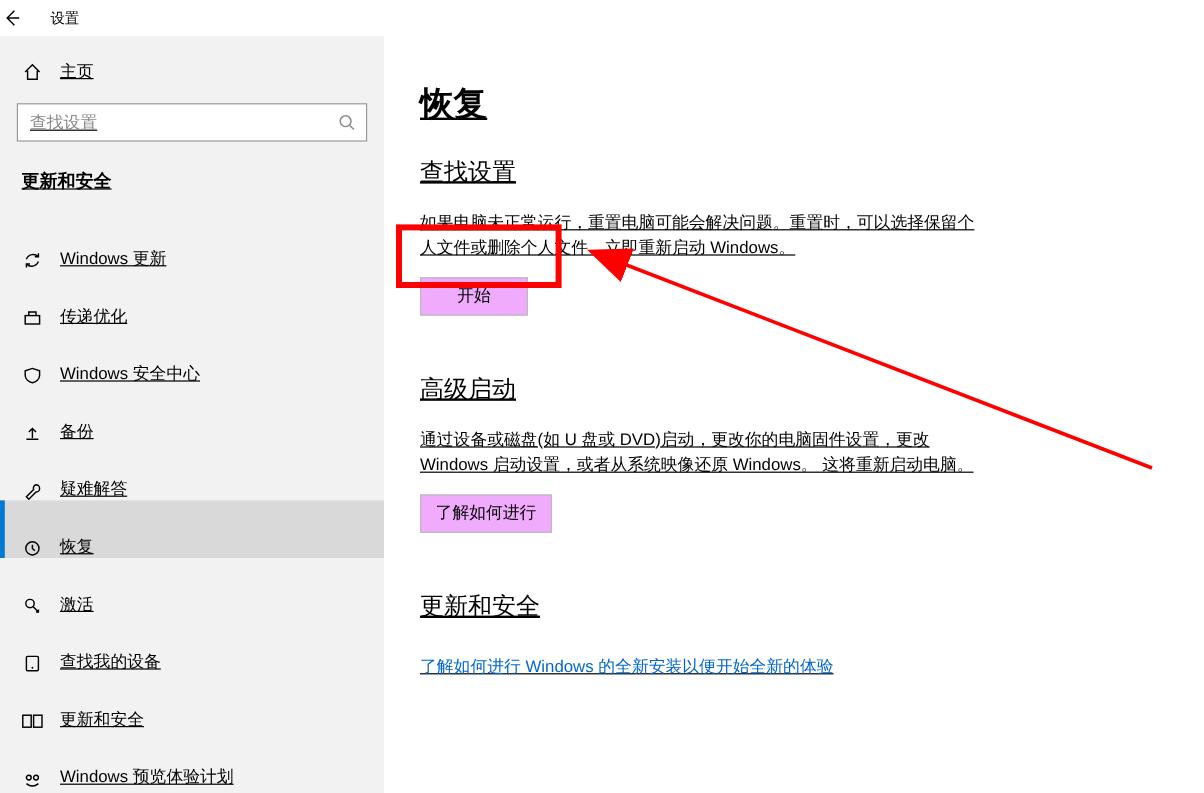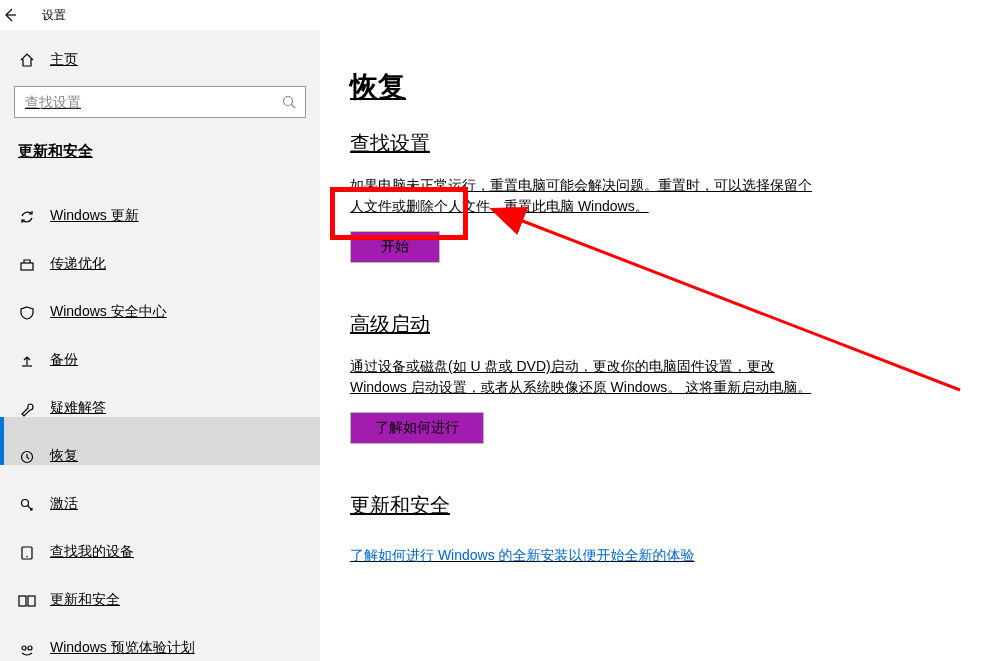--- a/index.html
+++ b/index.html
@@ -129,23 +129,23 @@
     margin-bottom: 18px;
   }
   .section-desc {
     font-size: 14px;
     line-height: 1.5;
     max-width: 470px;
     margin-bottom: 14px;
   }
   .btn {
     display: inline-block;
-    background: #a21caf;
+    background: #f0abfc;
     border: 1px solid #bbb;
-    padding: 6px 24px;
+    padding: 6px 12px;
     font-size: 14px;
     font-family: inherit;
     cursor: pointer;
     min-width: 90px;
     text-align: center;
   }
   .section-gap { height: 48px; }
   .link {
     color: #0066cc;
     cursor: pointer;
@@ -308,21 +308,21 @@
         <span>Windows 预览体验计划</span>
       </div>
 
     </div>
 
     <div class="content">
 
       <h1 class="page-title">恢复</h1>
 
       <h2 class="section-title">查找设置</h2>
-      <p class="section-desc">如果电脑未正常运行，重置电脑可能会解决问题。重置时，可以选择保留个人文件或删除个人文件，重置此电脑 Windows。</p>
+      <p class="section-desc">如果电脑未正常运行，重置电脑可能会解决问题。重置时，可以选择保留个人文件或删除个人文件，立即重新启动 Windows。</p>
       <button class="btn">开始</button>
 
       <div class="section-gap"></div>
 
       <h2 class="section-title">高级启动</h2>
       <p class="section-desc">通过设备或磁盘(如 U 盘或 DVD)启动，更改你的电脑固件设置，更改 Windows 启动设置，或者从系统映像还原 Windows。 这将重新启动电脑。</p>
       <button class="btn">了解如何进行</button>
 
       <div class="section-gap"></div>
 

